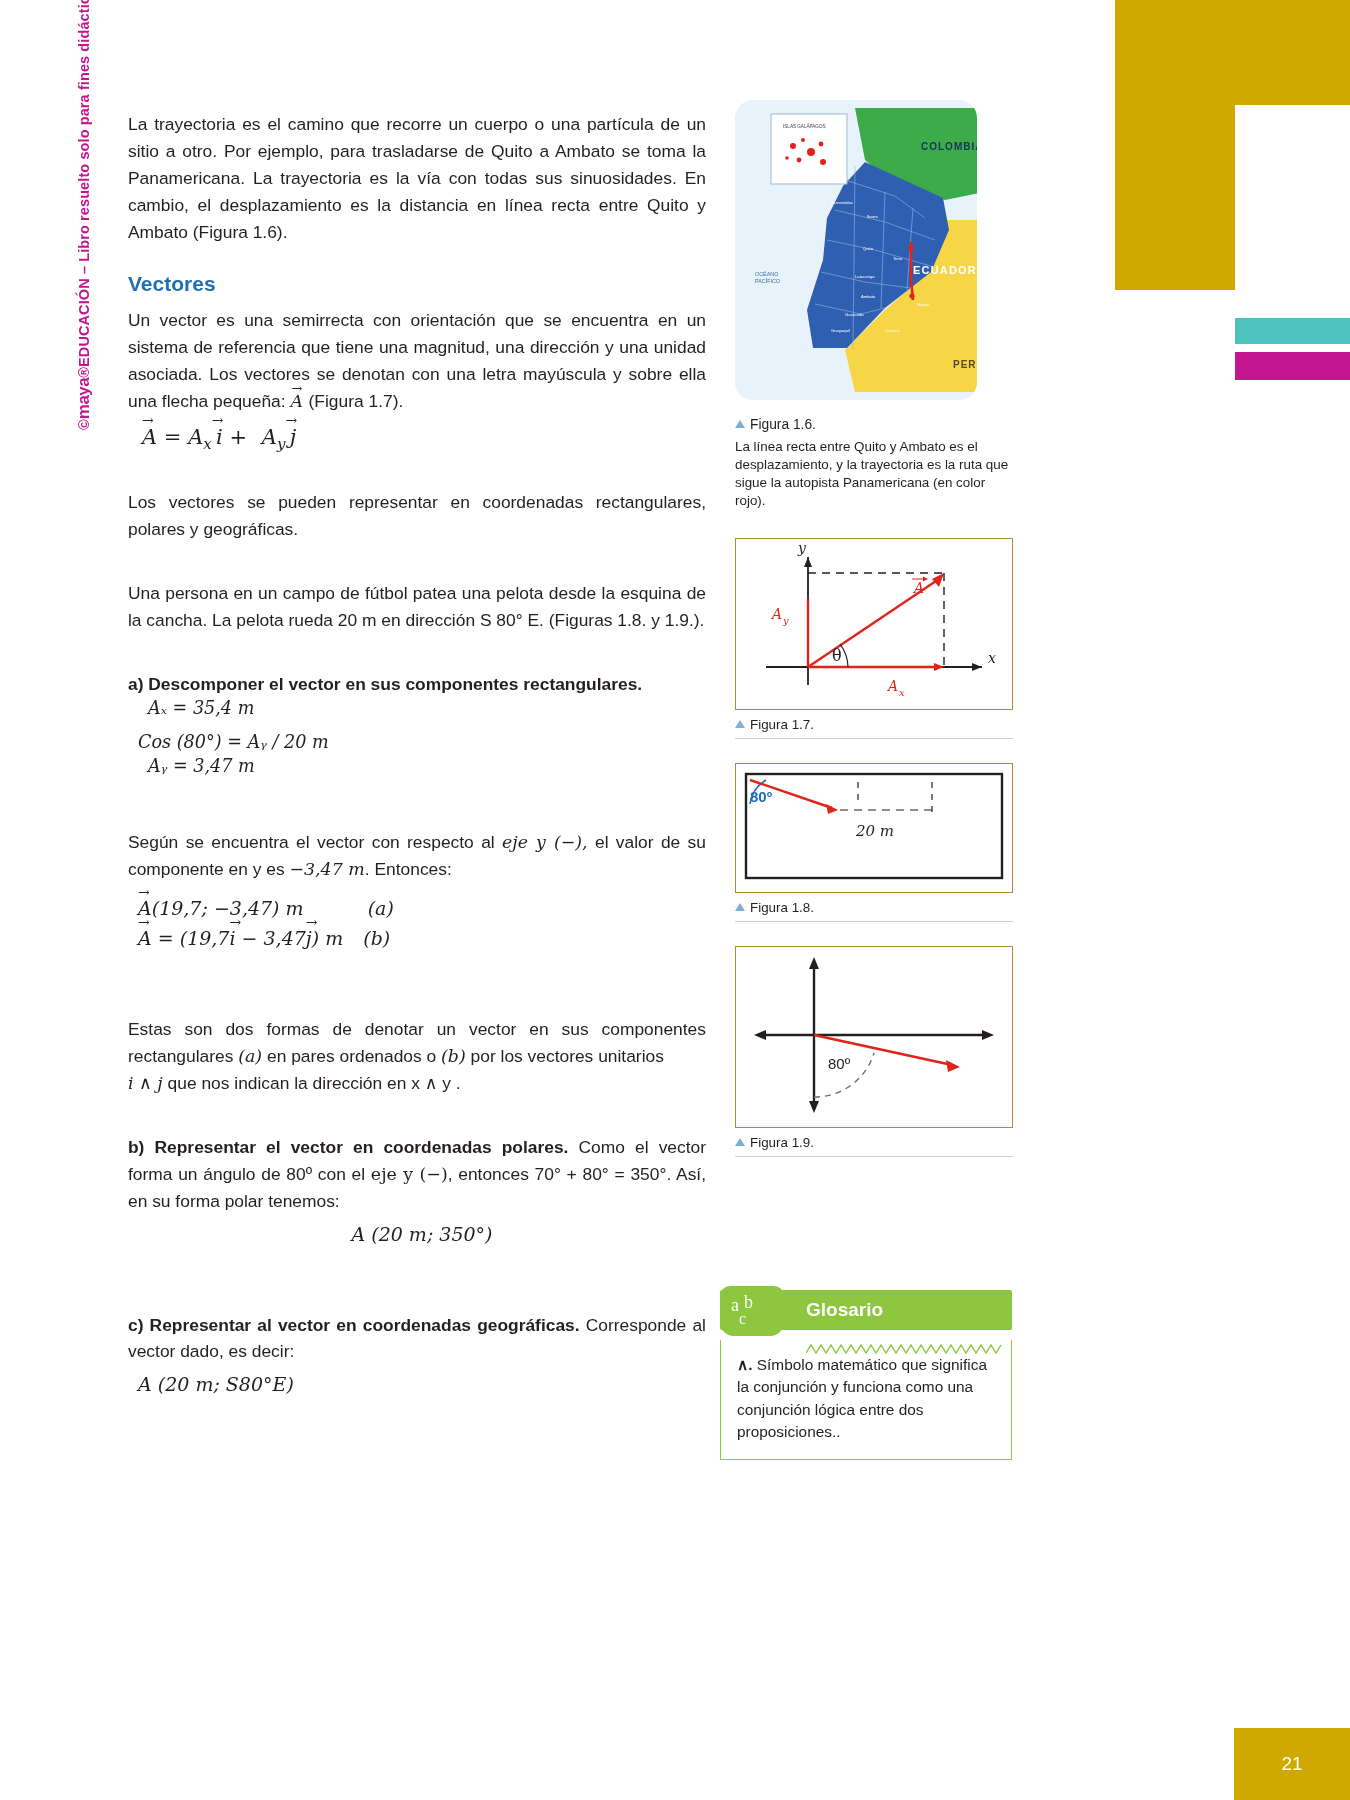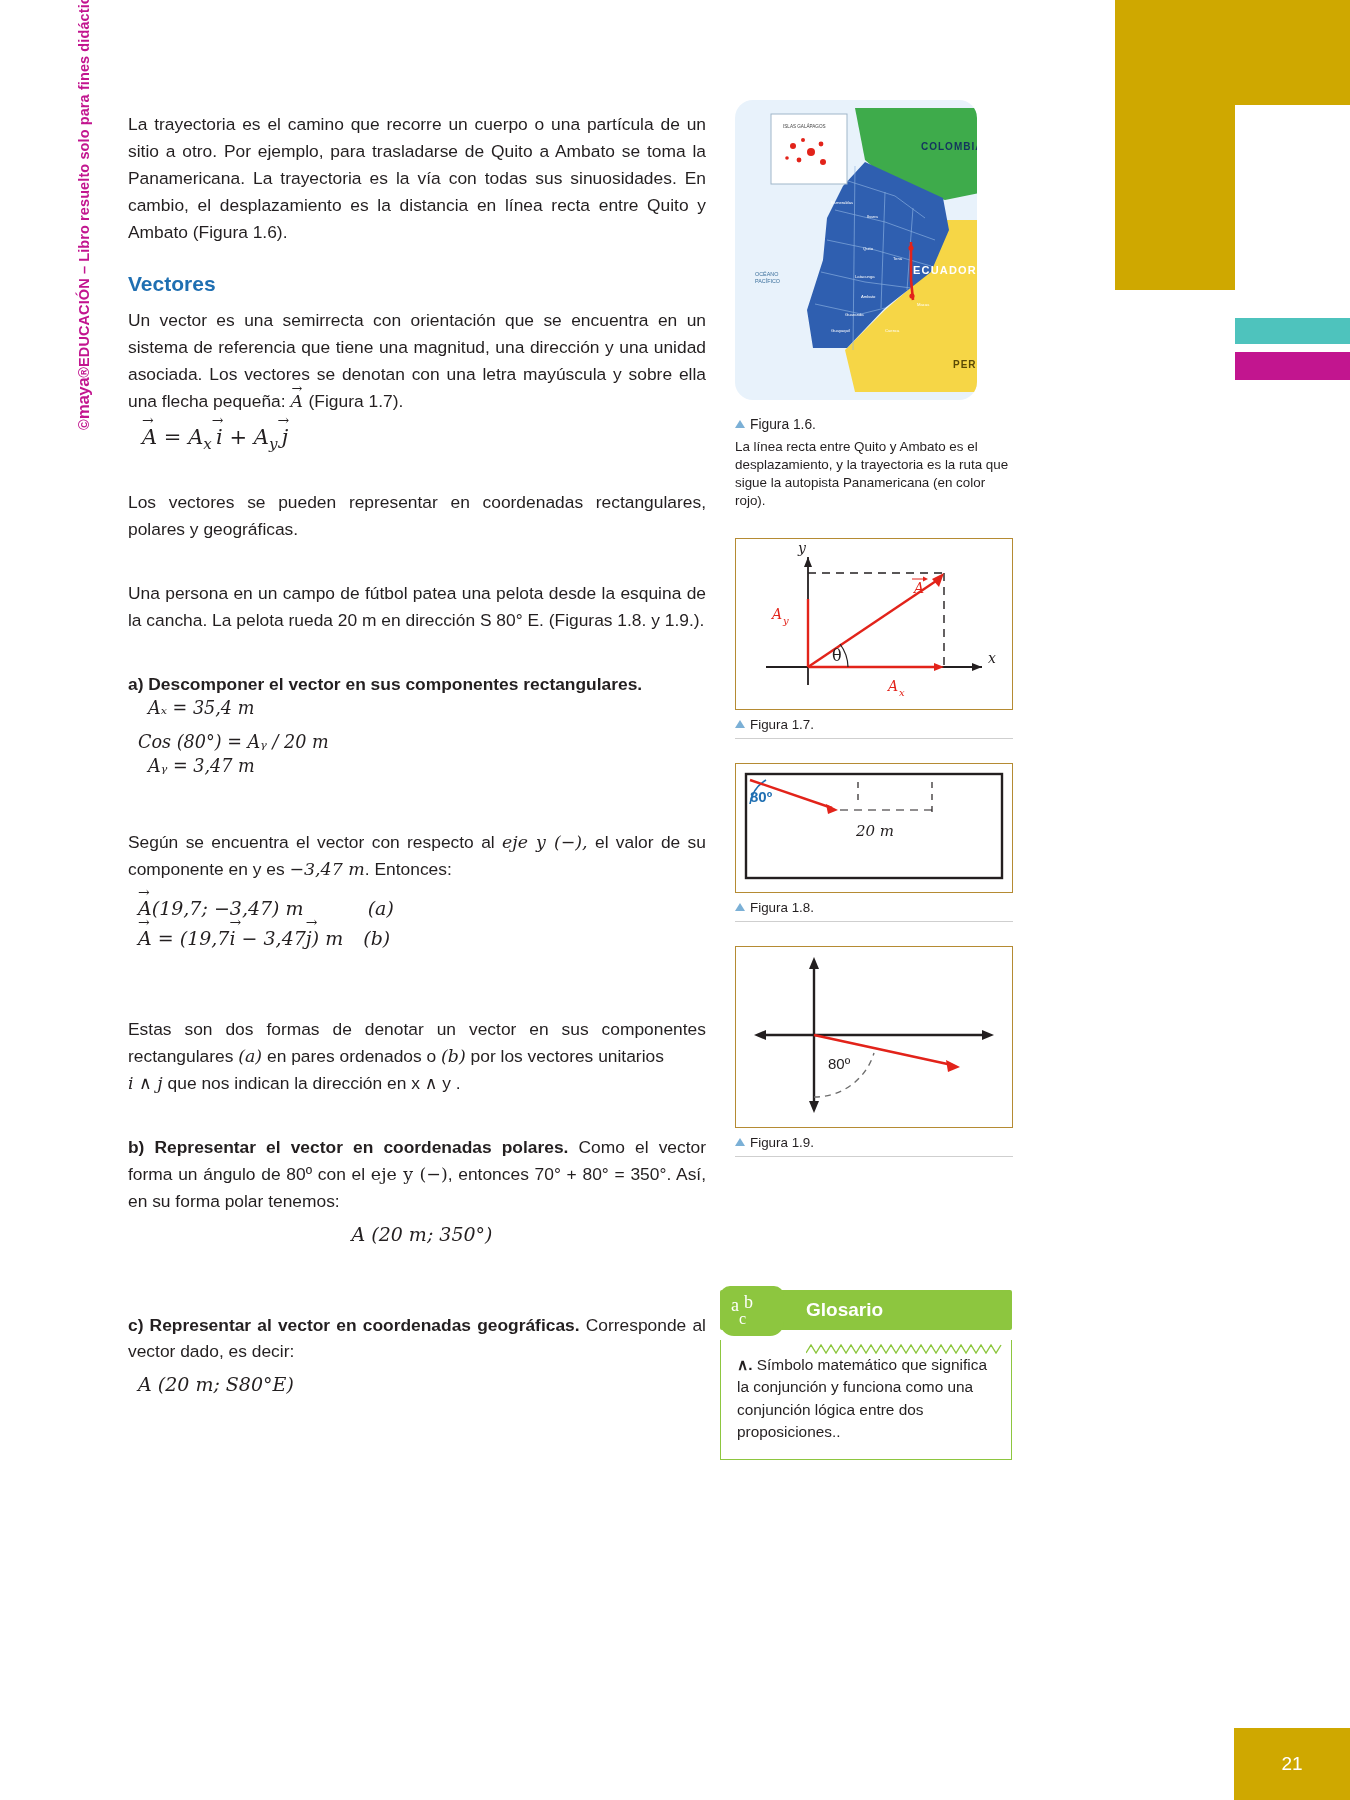--- a/index.html
+++ b/index.html
@@ -141,21 +141,21 @@
     </span><span> (Figura 1.7).</span>
   </p>
 
   <div class="formula">
     <span style="position:relative;display:inline-block;">
       <span style="position:absolute;left:0;top:-13px;font-size:14px;font-style:normal;">→</span>A</span>
     <span>=</span>
     <span style="position:relative;display:inline-block;">A<sub>x</sub></span><span style="position:relative;display:inline-block;">
       <span style="position:absolute;left:0;top:-13px;font-size:14px;font-style:normal;">→</span> i</span>
     <span>+</span>
-    <span style="position:relative;display:inline-block;">A<sub>y</sub></span><span style="position:relative;display:inline-block;">
+    <span style="position:relative;display:inline-block;margin-left:8px;">A<sub>y</sub></span><span style="position:relative;display:inline-block;">
       <span style="position:absolute;left:0;top:-13px;font-size:14px;font-style:normal;">→</span> j</span>
   </div>
 
   <div class="gap"></div>
   <p>Los vectores se pueden representar en coordenadas rectangulares, polares y geográficas.</p>
 
   <div class="gap-l"></div>
   <p>Una persona en un campo de fútbol patea una pelota desde la esquina de la cancha. La pelota rueda 20 m en dirección S 80° E. (Figuras 1.8. y 1.9.).</p>
 
   <div class="gap-l"></div>

